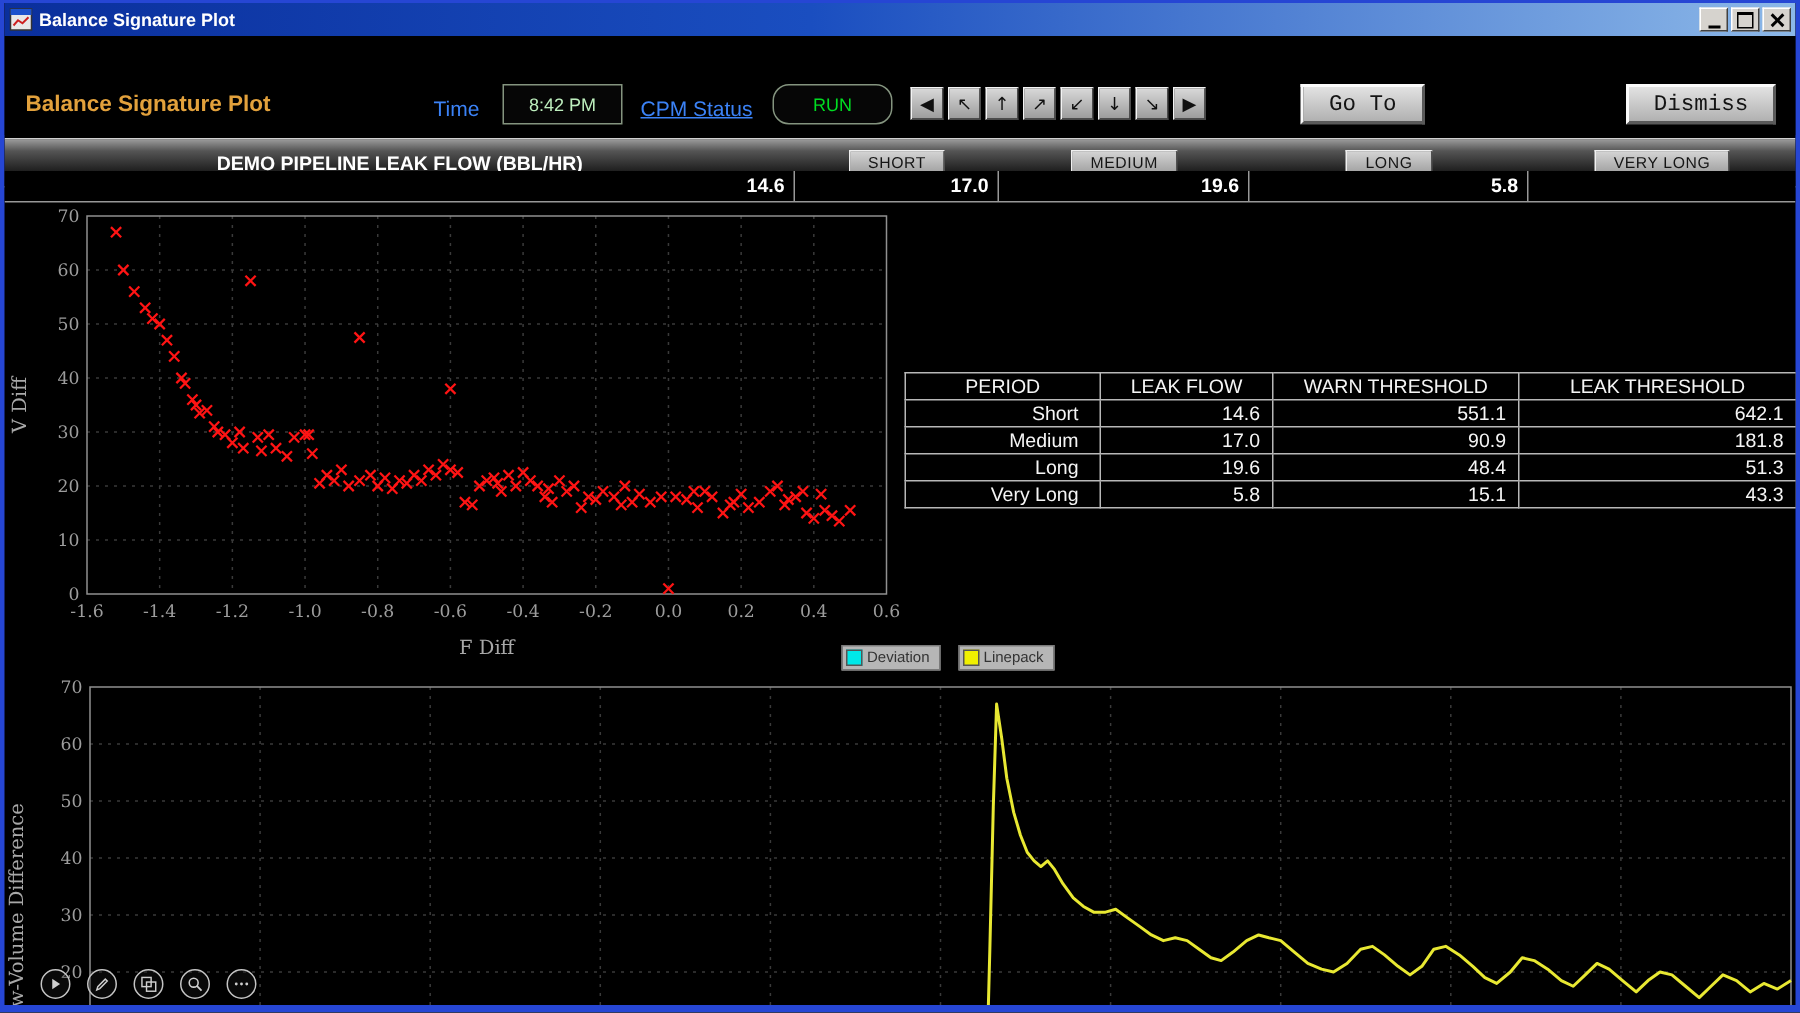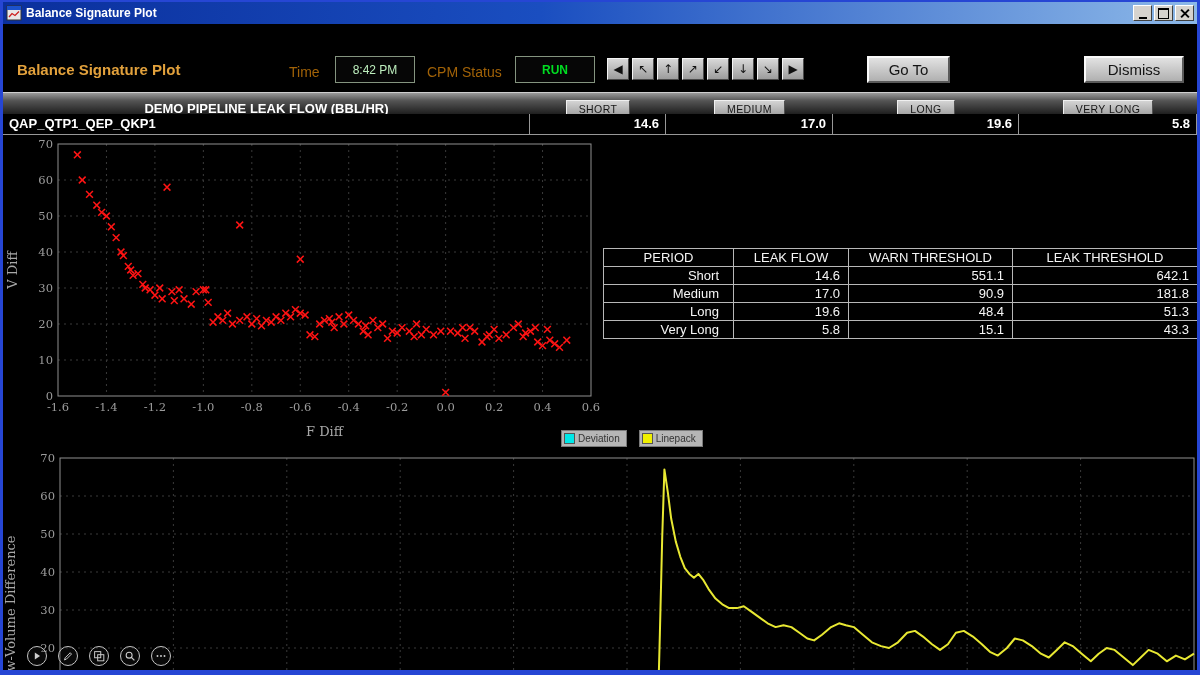--- a/index.html
+++ b/index.html
@@ -22,37 +22,37 @@
   .glyph-min{width:8px;height:2px;background:#000;margin-top:9px;}
   .glyph-max{width:9px;height:8px;border:1px solid #000;border-top-width:2px;}
   .glyph-close{width:10px;height:10px;position:relative;}
   .glyph-close::before,.glyph-close::after{content:"";position:absolute;left:4px;top:0;
     width:2px;height:11px;background:#000;}
   .glyph-close::before{transform:rotate(45deg);}
   .glyph-close::after{transform:rotate(-45deg);}
   
   .toolbar{position:absolute;top:22px;left:0;right:0;height:66px;background:#000;}
   .heading{position:absolute;left:14px;top:37px;font-size:15px;font-weight:bold;color:#e2a13c;}
-  .lbl{position:absolute;top:40px;font-size:14px;color:#a16207;}
+  .lbl{position:absolute;top:40px;font-size:14px;color:#3b82f6;}
   .lbl-time{left:286px;}
-  .lbl-cpm{left:424px;}
+  .lbl-cpm{left:424px;text-decoration:underline;}
   .valbox{position:absolute;top:32px;width:80px;height:27px;box-sizing:border-box;
     background:#060606;border:1px solid #84947f;display:flex;align-items:center;justify-content:center;
     font-size:12px;}
   .timebox{left:332px;color:#bdeebd;}
-  .runbox{left:512px;color:#00dd22;font-weight:bold;}
+  .runbox{left:512px;color:#00dd22;font-weight:normal;border-radius:11px;}
   .navgroup{position:absolute;left:604px;top:34px;display:flex;gap:3px;}
   .navbtn{width:22px;height:22px;padding:0;display:flex;align-items:center;justify-content:center;
     background:linear-gradient(#d8d8d8,#9c9c9c);border:1px solid;
     border-color:#f4f4f4 #4a4a4a #4a4a4a #f4f4f4;color:#101010;font-size:12px;
     font-family:"DejaVu Sans",sans-serif;cursor:pointer;}
   .bigbtn{position:absolute;top:32px;height:27px;box-sizing:border-box;padding:0 14px;
     background:linear-gradient(#e2e2e2,#b0b0b0);border:2px solid;
     border-color:#fafafa #5a5a5a #5a5a5a #fafafa;color:#141414;font-size:15px;
-    font-family:Liberation Sans, sans-serif;cursor:pointer;}
+    font-family:Liberation Mono, monospace;cursor:pointer;}
   .gotobtn{left:864px;width:83px;}
   .dismissbtn{left:1081px;width:100px;}
   
   .band{position:absolute;top:90px;left:0;right:0;height:33px;
     background:linear-gradient(180deg,#9a9a9a 0%,#545454 25%,#1c1c1c 70%,#0b0b0b 100%);
     border-top:1px solid #cfcfcf;border-bottom:1px solid #cfcfcf;box-sizing:border-box;
     display:grid;grid-template-columns:527px 136px 167px 186px 178px;align-items:center;}
   .band-title{text-align:center;font-size:13px;font-weight:bold;color:#fff;}
   .periodbtn{justify-self:center;height:17px;box-sizing:border-box;padding:0 12px;
     background:linear-gradient(#d4d4d4,#9e9e9e);border:1px solid;
@@ -143,21 +143,20 @@
 
   <div class="band">
     <span class="band-title">DEMO PIPELINE LEAK FLOW (BBL/HR)</span>
     <button class="periodbtn">SHORT</button>
     <button class="periodbtn">MEDIUM</button>
     <button class="periodbtn">LONG</button>
     <button class="periodbtn">VERY LONG</button>
   </div>
 
   <div class="flowrow">
-    <div class="flow-label">QAP_QTP1_QEP_QKP1</div>
     <div class="flow-val">14.6</div>
     <div class="flow-val">17.0</div>
     <div class="flow-val">19.6</div>
     <div class="flow-val">5.8</div>
   </div>
 
   <div class="scatter-wrap">
     <svg id="scatter-svg" width="600" height="316">
         <text x="50" y="264" class="tick" text-anchor="end">0</text>
         <line x1="55" y1="224" x2="588" y2="224" class="grid"></line>

